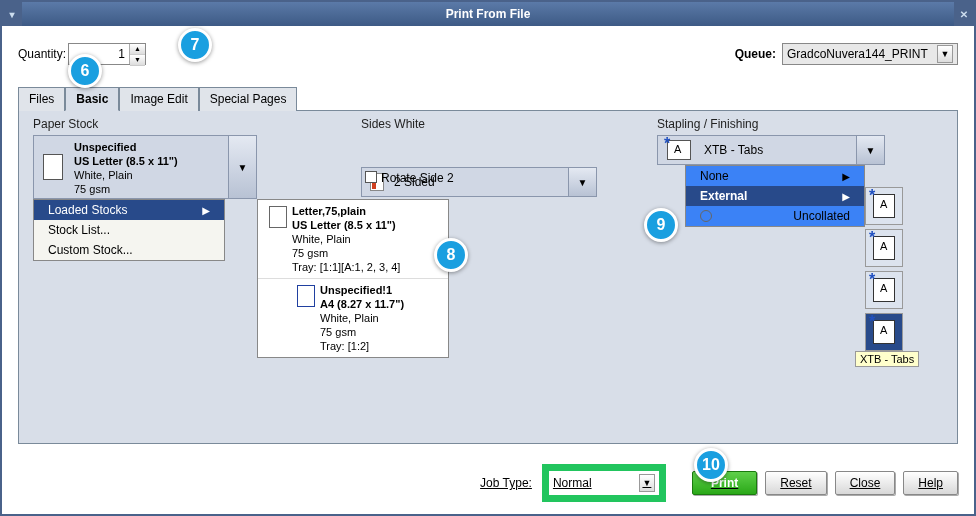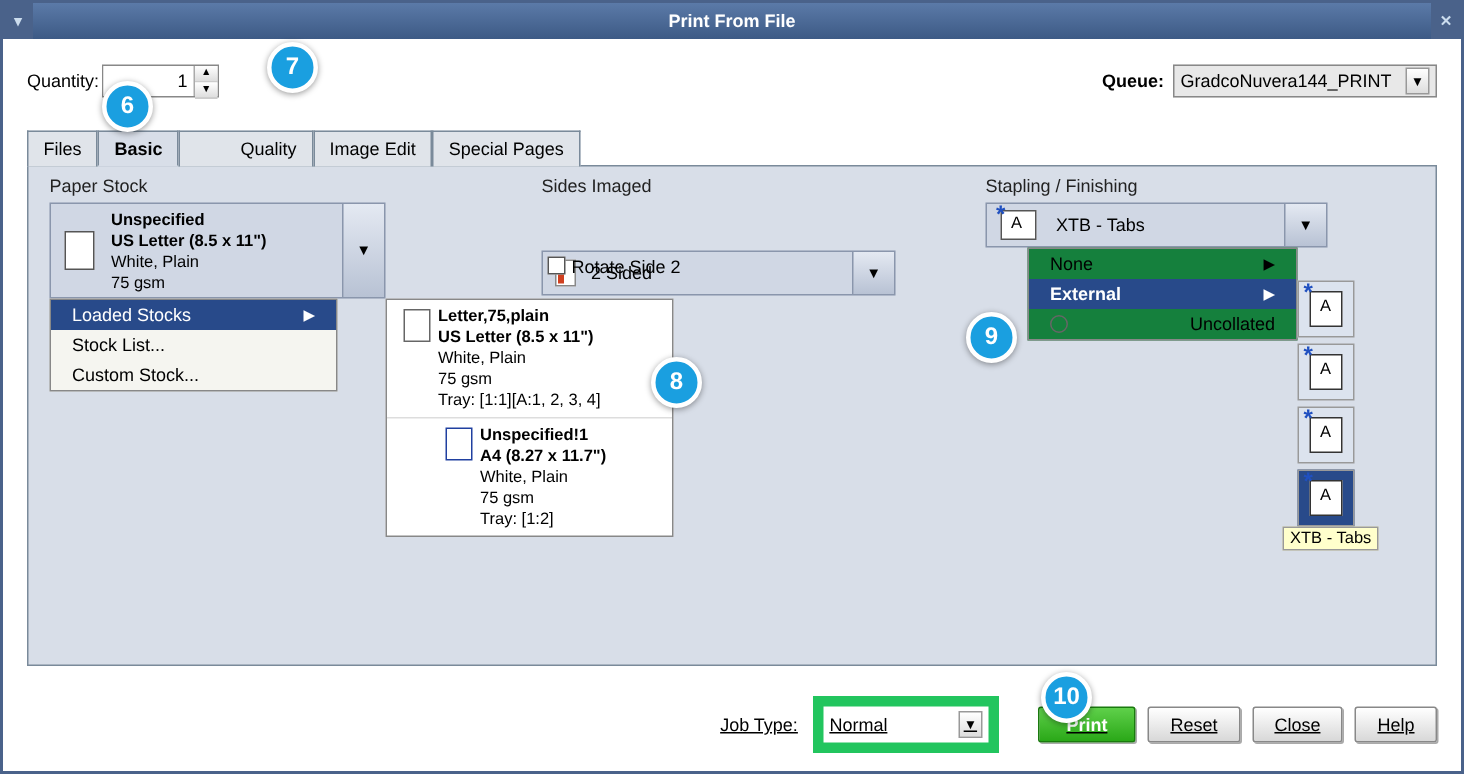--- a/index.html
+++ b/index.html
@@ -63,21 +63,21 @@
 .rotate-row { position: absolute; left: 346px; top: 60px; font-size: 12px; display: flex; align-items: flex-start; }
 .rotate-row .chk { width: 12px; height: 12px; border: 1px solid #555; background: #fff; margin-right: 4px; }
 
 .stapling-box { position: absolute; left: 638px; top: 24px; width: 228px; height: 30px; background: #d0d7e4; border: 1px solid #8a96ac; display: flex; align-items: center; }
 .stap-icon-wrap { width: 42px; height:100%; display:flex; align-items:center; justify-content:center; }
 .stap-icon { width: 24px; height: 20px; border: 1px solid #555; background: #fff; position: relative; }
 .stap-icon::before { content:"*"; position:absolute; left:-4px; top:-6px; color:#2050c0; font-size:16px; font-weight:bold;}
 .stap-text { flex: 1; font-size: 12px; padding-left: 4px; }
 .stap-arrow { width: 28px; height: 100%; border-left: 1px solid #8a96ac; background: linear-gradient(#e4e9f2,#b8c2d4); display: flex; align-items: center; justify-content: center; font-size: 10px; }
 
-.stap-menu { position: absolute; left: 666px; top: 54px; width: 180px; background: #15803d; border: 1px solid #888; font-size: 12px; }
+.stap-menu { position: absolute; left: 666px; top: 54px; width: 180px; background: #3b82f6; border: 1px solid #888; font-size: 12px; }
 .stap-menu .row { padding: 3px 14px; display: flex; justify-content: space-between; align-items: center;}
 .stap-menu .row.sel { background: #284a8a; color: #fff; }
 .stap-menu .row.radio::before { content:""; display:inline-block; width:10px; height:10px; border:1px solid #666; border-radius:50%; margin-right:6px;}
 .stap-menu .row .ar { font-size: 10px; }
 
 .thumbs { position: absolute; left: 846px; top: 76px; width: 44px; }
 .thumb { width: 38px; height: 38px; margin-bottom: 4px; background: #dce3ee; border: 1px solid #999; display: flex; align-items: center; justify-content: center; }
 .thumb.sel { background: #284a8a; }
 .thumb .ti { width: 22px; height: 24px; border: 1px solid #333; background: #fff; position: relative; }
 .thumb .ti::before { content:"*"; position:absolute; left:-5px; top:-8px; color:#2050c0; font-size:16px; font-weight:bold;}
@@ -119,21 +119,20 @@
         <div class="queue-select">
           <span>GradcoNuvera144_PRINT</span>
           <span class="arrow">▼</span>
         </div>
       </div>
     </div>
 
     <div class="tabs">
       <div class="tab inactive">Files</div>
       <div class="tab active">Basic</div>
-      <div class="tab inactive" style="padding-left:40px">Quality</div>
       <div class="tab inactive">Image Edit</div>
       <div class="tab inactive">Special Pages</div>
     </div>
 
     <div class="panel">
 
       <div class="section-label paper-stock-label">Paper Stock</div>
       <div class="paper-stock-box">
         <div class="stock-icon">
             <div class="rect"></div>
@@ -176,21 +175,21 @@
           <div class="sub-text">
             <div class="b">Unspecified!1</div>
             <div class="b">A4 (8.27 x 11.7")</div>
             <div>White, Plain</div>
             <div>75 gsm</div>
             <div>Tray: [1:2]</div>
           </div>
         </div>
       </div>
 
-      <div class="section-label sides-label">Sides Imaged</div>
+      <div class="section-label sides-label">Sides White</div>
       <div class="sides-box">
         <div class="sides-icon">
             <div class="pg">
               <div style="position:absolute;left:1px;top:1px;width:4px;height:14px;background:#d04020"></div>
             </div>
           </div>
         <div class="sides-text">2 Sided</div>
         <div class="sides-arrow">▼</div>
       </div>
       <div class="rotate-row">

